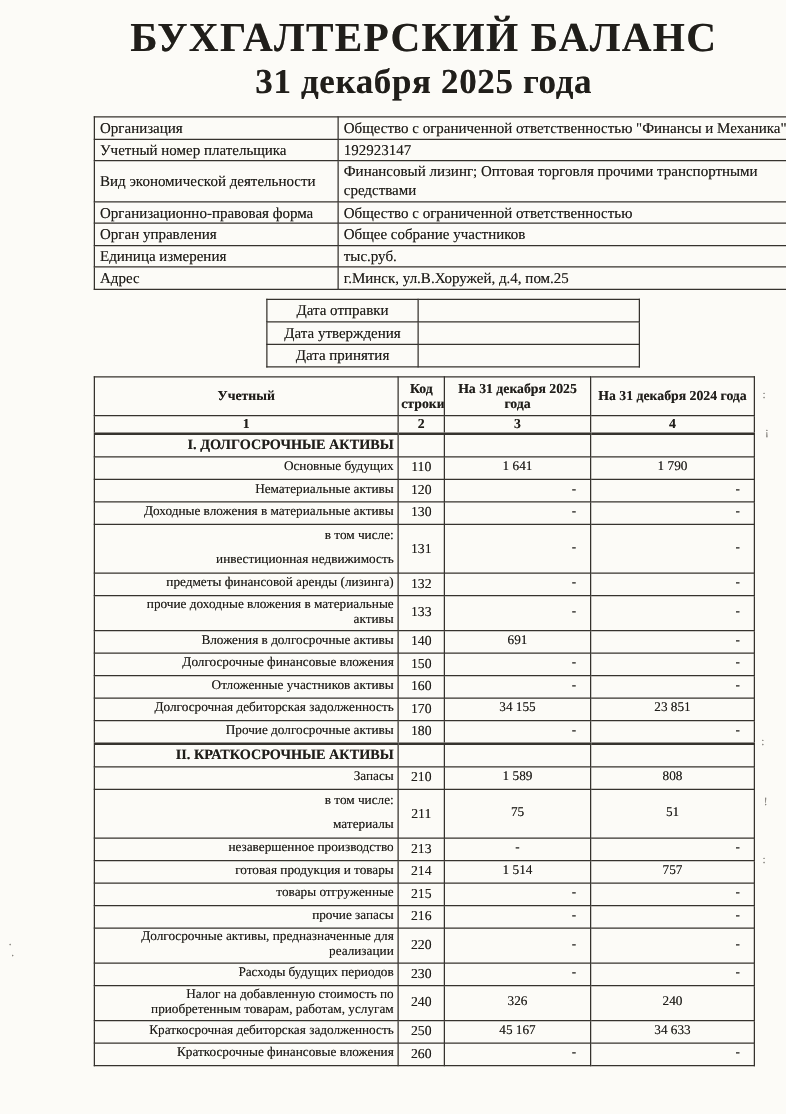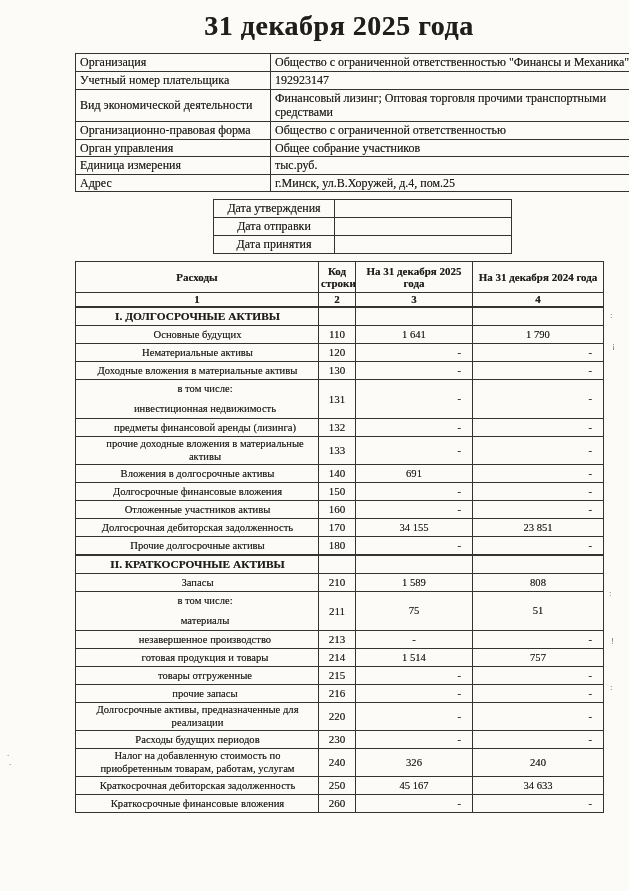--- a/index.html
+++ b/index.html
@@ -29,40 +29,41 @@
   .dates-table td{font-size:12px;padding:1px 4px;height:14px;}
   .dates-table td.lbl{width:112px;text-align:center;}
   .dates-table td.val{width:168px;}
 
   
   .balance-table{width:528px;margin-top:7px;border:1.5px solid #36332e;}
   .balance-table th{font-size:11px;font-weight:700;text-align:center;
     padding:2px 2px;line-height:1.1;}
   .balance-table th.h-assets{height:26px;}
   .balance-table td{font-size:10.6px;line-height:1.18;padding:1px 3px;height:15px;}
-  .balance-table td.label{text-align:center;padding-left:4px;}
+  .balance-table td.label{text-align:right;padding-left:4px;}
   .balance-table td.code{text-align:center;font-size:11px;}
   .balance-table td.val.center{text-align:center;}
   .balance-table td.val.right{text-align:right;padding-right:11px;}
   .balance-table tr.nums td{height:11px;font-weight:700;text-align:center;font-size:11px;padding:0;}
   .balance-table tr.section td{font-weight:700;font-size:11.4px;border-top-width:2px;}
   .balance-table tr.total td{font-weight:700;font-size:11px;}
   .balance-table tr.total td.label{font-size:11.4px;}
   .balance-table .indent{padding-left:15px;}
   .balance-table .l2{margin-top:7px;}
   .balance-table tr.tall td{height:36px;}
 
   .artifact{position:absolute;font-size:9px;color:#4a463f;opacity:.65;
     font-family:"Liberation Serif",serif;}
 </style>
 </head>
 <body>
 
 <div class="content">
 
+  <h1 class="title-1">БУХГАЛТЕРСКИЙ БАЛАНС</h1>
   <h2 class="title-2">31 декабря 2025 года</h2>
 
   <table class="org-table" id="org-table">
     <tbody>
         <tr>
           <td class="lbl">Организация</td>
           <td class="val">Общество с ограниченной ответственностью "Финансы и Механика"</td>
         </tr>
         <tr>
           <td class="lbl">Учетный номер плательщика</td>
@@ -87,44 +88,44 @@
         <tr>
           <td class="lbl">Адрес</td>
           <td class="val">г.Минск, ул.В.Хоружей, д.4, пом.25</td>
         </tr>
       </tbody>
   </table>
 
   <table class="dates-table" id="dates-table">
     <tbody>
         <tr>
+          <td class="lbl">Дата отправки</td>
+          <td class="val"></td>
+        </tr>
+        <tr>
           <td class="lbl">Дата утверждения</td>
-          <td class="val"></td>
-        </tr>
-        <tr>
-          <td class="lbl">Дата отправки</td>
           <td class="val"></td>
         </tr>
         <tr>
           <td class="lbl">Дата принятия</td>
           <td class="val"></td>
         </tr>
       </tbody>
   </table>
 
   <table class="balance-table" id="balance-table">
     <colgroup>
       <col style="width:243px">
         <col style="width:37px">
         <col style="width:117px">
         <col style="width:131px">
     </colgroup>
     <thead>
       <tr>
-        <th class="h-assets">Расходы</th>
+        <th class="h-assets">Учетный</th>
         <th>
           <div>Код</div>
           <div>строки</div>
         </th>
         <th>На 31 декабря 2025 года</th>
         <th>На 31 декабря 2024 года</th>
       </tr>
       <tr class="nums">
         <td>1</td>
         <td>2</td>

